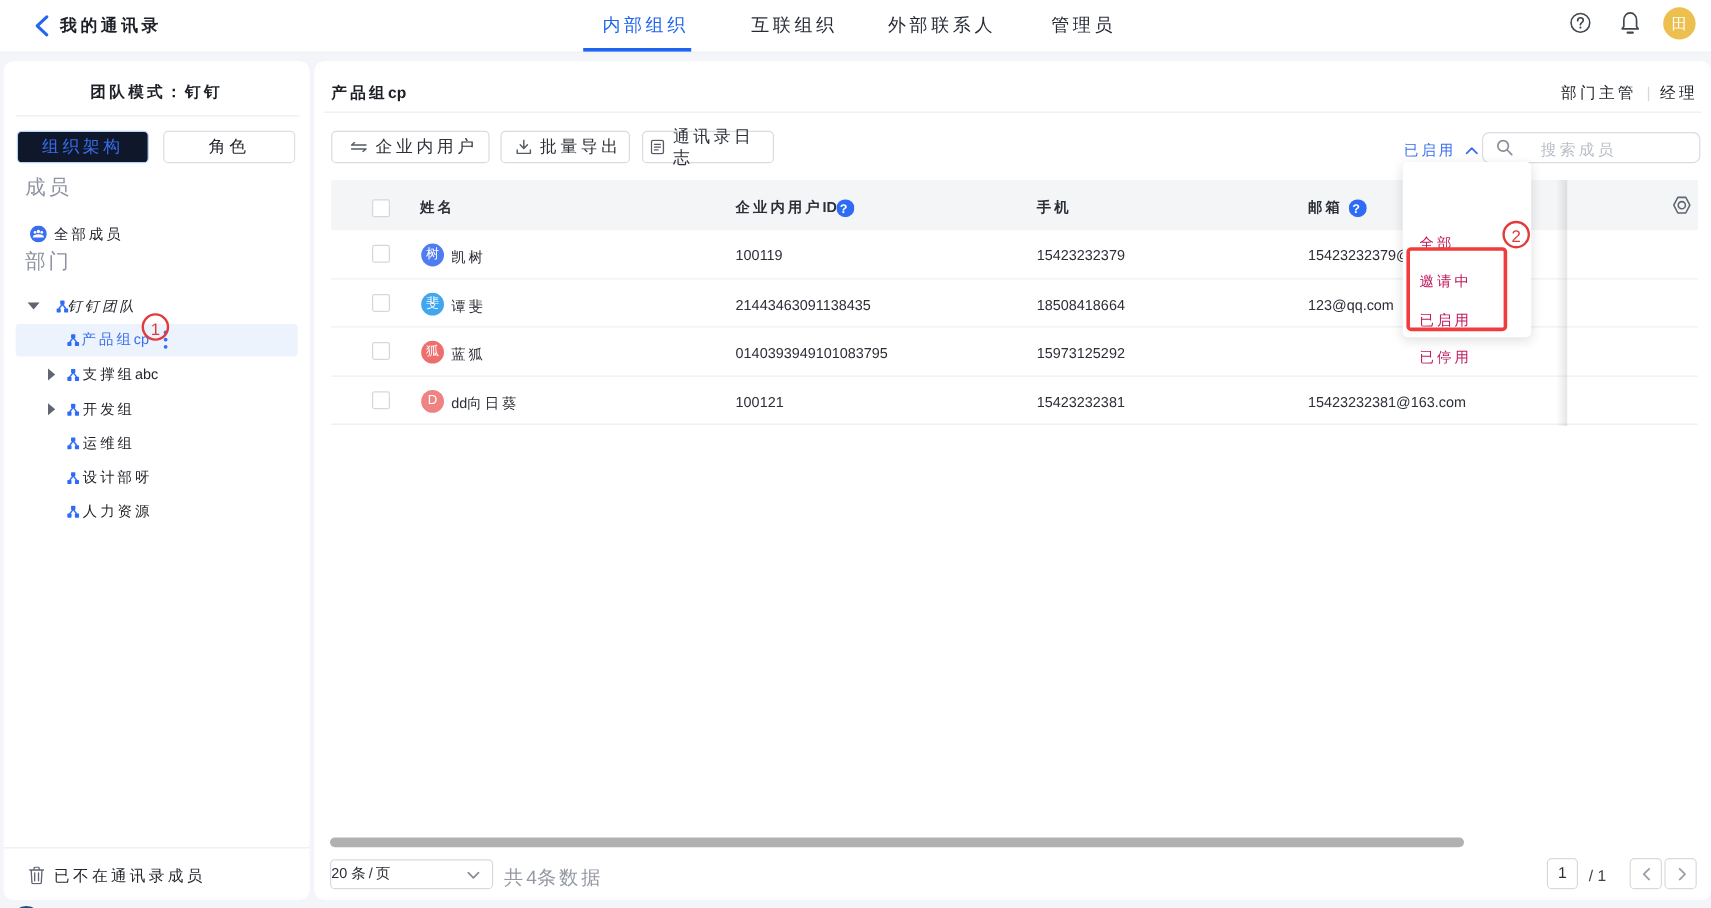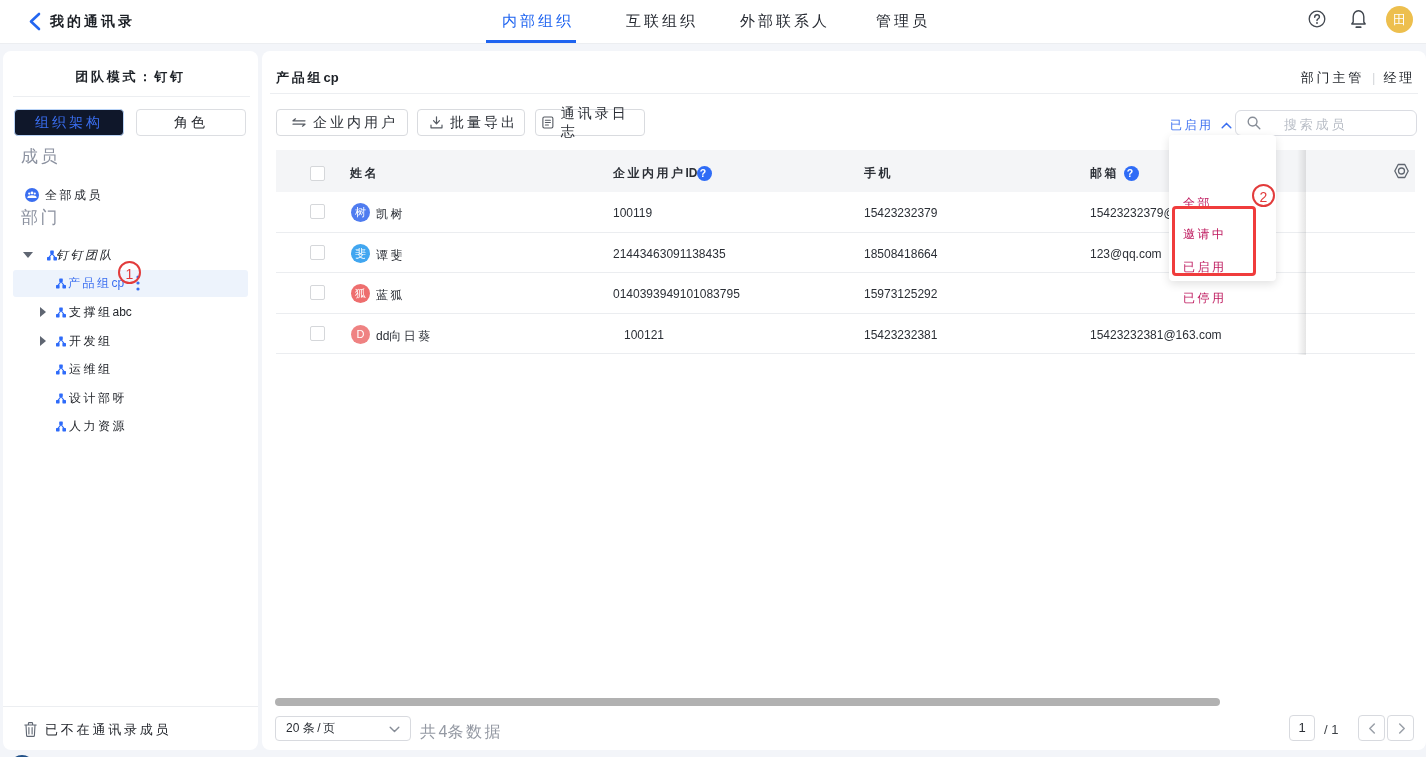--- a/index.html
+++ b/index.html
@@ -52,21 +52,21 @@
 .rname { position:absolute; left:100px; top:14px; font-size:12px; letter-spacing:2.5px; color:#2b2f36; }
 .rcell { position:absolute; top:14px; font-size:12px; color:#2b2f36; }
 #fixshadow { position:absolute; left:1035px; top:99px; width:9px; height:205px; background:linear-gradient(to right, rgba(0,0,0,0), rgba(0,0,0,0.10)); }
 
 
 #dropdown { position:absolute; left:907px; top:84px; width:107px; height:146px; background:#fff; border-radius:4px; box-shadow:0 3px 10px rgba(0,0,0,0.12); }
 .dd-item { position:absolute; left:14px; font-size:12px; letter-spacing:2.5px; color:#be185d;margin-top:40px; }
 
 
 #hscroll { position:absolute; left:13px; top:647px; width:945px; height:8px; border-radius:4px; background:#b1b1b1; }
-#psize { position:absolute; left:13px; top:665px; width:136px; height:25px; border:1px solid #d8dadf; border-radius:4px; font-size:12px; letter-spacing:2.5px; color:#2b2f36; line-height:23px; padding-left:10px; }
+#psize { position:absolute; left:13px; top:665px; width:136px; height:25px; border:1px solid #d8dadf; border-radius:4px; font-size:12px; letter-spacing:2.5px; color:#2b2f36; line-height:23px; }
 #ptotal { position:absolute; left:158px; top:671px; font-size:16px; letter-spacing:2.5px; color:#9499a3; }
 #pnum { position:absolute; left:1027px; top:664px; width:26px; height:26px; border:1px solid #d8dadf; border-radius:4px; text-align:center; line-height:24px; font-size:13px; color:#2b2f36; }
 #pslash { position:absolute; left:1062px; top:671px; font-size:13px; color:#3c4046; }
 .pbtn { position:absolute; top:664px; width:27px; height:26px; border:1px solid #d8dadf; border-radius:4px; background:#fff; }
 
 
 .red-circle { position:absolute; border:2px solid #e23b3b; border-radius:50%; color:#e23b3b; text-align:center; background:transparent; }
 #red-rect { position:absolute; left:1172px; top:206px; width:84px; height:70px; border:3px solid #f03c3c; border-radius:4px; }
 </style>
 </head>
@@ -296,21 +296,21 @@
     <div class="checkbox" style="left:34px; top:12px;"></div>
     <div class="avatar" style="background:#ee6e6e;">狐</div>
     <div class="rname">蓝狐</div>
     <div class="rcell" style="left:337px;">0140393949101083795</div>
     <div class="rcell" style="left:588px;">15973125292</div>
   </div>
   <div class="trow" style="top:262.5px;">
     <div class="checkbox" style="left:34px; top:12px;"></div>
     <div class="avatar" style="background:#ef8282;">D</div>
     <div class="rname"><span class="lat">dd</span>向日葵</div>
-    <div class="rcell" style="left:348px;text-align:right;">100121</div>
+    <div class="rcell" style="left:337px;text-align:right;">100121</div>
     <div class="rcell" style="left:588px;">15423232381</div>
     <div class="rcell" style="left:814px;">15423232381@163.com</div>
   </div>
   <div id="fixshadow"></div>
 
   <div id="dropdown">
     <div class="dd-item" style="top:20px;">全部</div>
     <div class="dd-item" style="top:51px;">邀请中</div>
     <div class="dd-item" style="top:84px;">已启用</div>
     <div class="dd-item" style="top:115px;">已停用</div>

